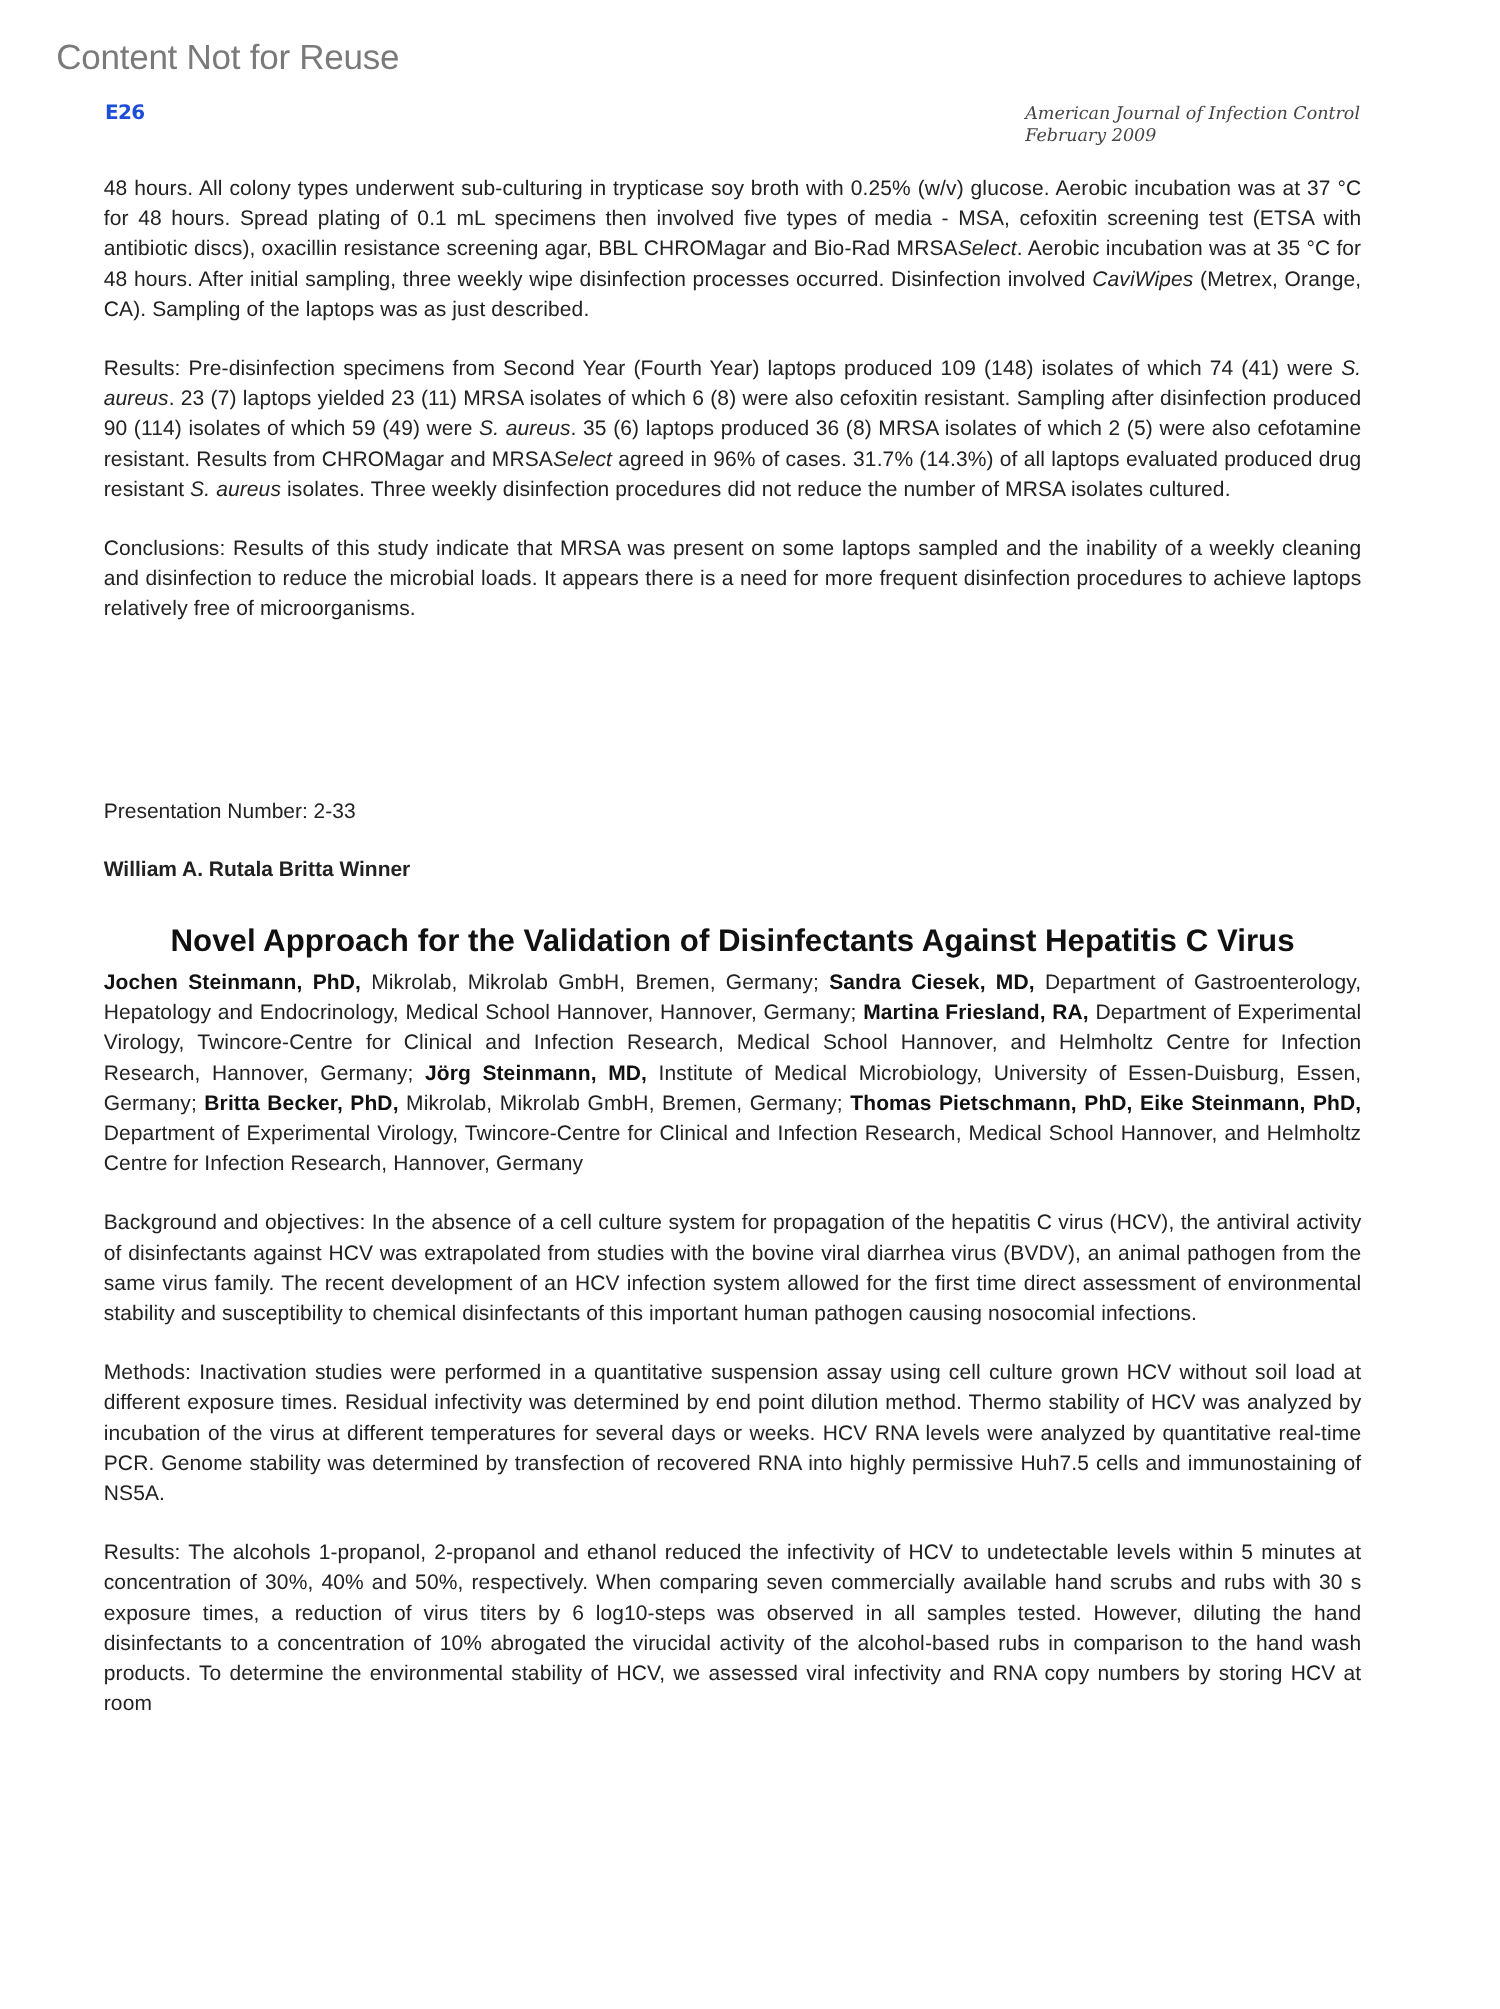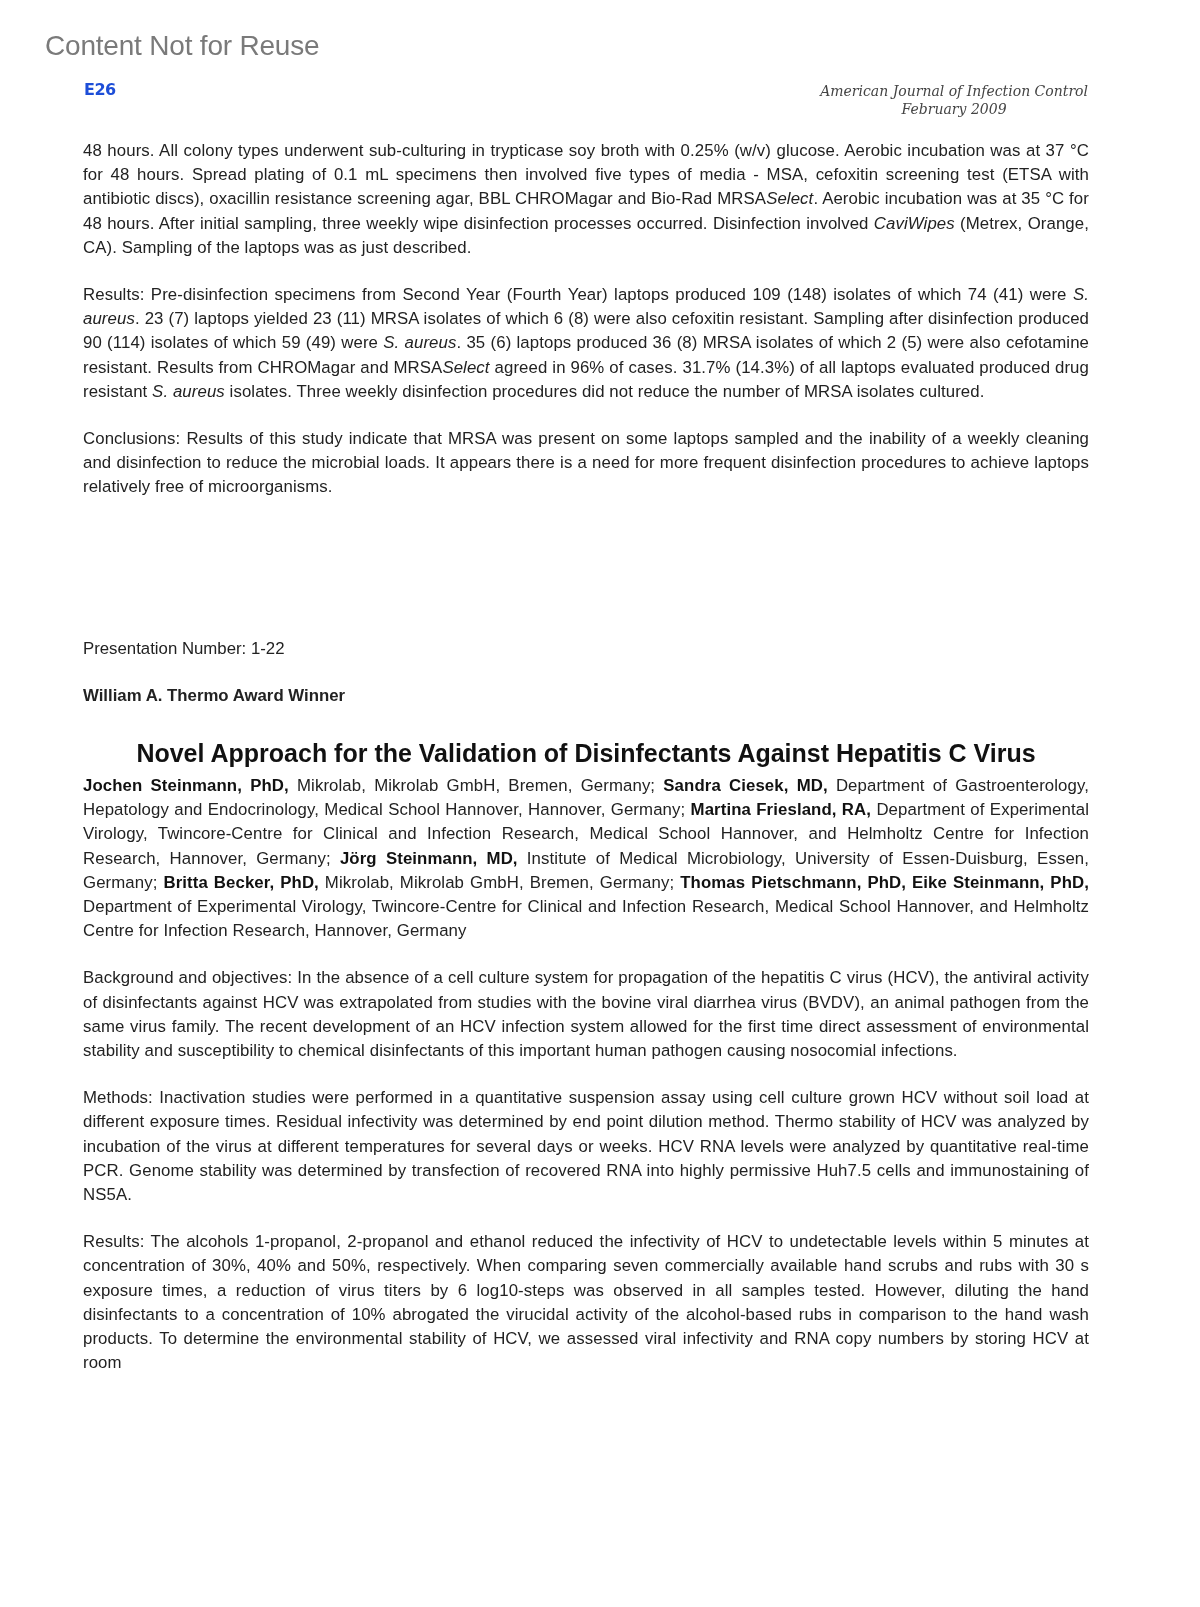--- a/index.html
+++ b/index.html
@@ -1,19 +1,19 @@
 <!DOCTYPE html>
 <html><head>
   <meta charset="utf-8">
   <style>
     html, body { margin: 0; padding: 0; background: #ffffff; }
     body { width: 1200px; height: 1607px; position: relative; overflow: hidden; font-family: "Liberation Sans", sans-serif; color: #222; }
     .watermark { position: absolute; left: 45px; top: 30px; font-size: 28px; color: #7a7a7a; font-family: "Liberation Sans", sans-serif; letter-spacing: -0.2px; }
     .page-number { position: absolute; left: 84px; top: 80px; font-size: 16px; font-weight: bold; color: #1d4ed8; font-family: "DejaVu Sans", sans-serif; letter-spacing: -0.5px; }
-    .running-head { position: absolute; right: 112px; top: 82px; text-align: center; font-family: "DejaVu Serif", serif; font-style: italic; font-size: 14px; line-height: 18px; color: #444; }
+    .running-head { position: absolute; right: 112px; top: 82px; text-align: left; font-family: "DejaVu Serif", serif; font-style: italic; font-size: 14px; line-height: 18px; color: #444; }
     .content { position: absolute; left: 83px; top: 139px; width: 1006px; }
     p { margin: 0; font-size: 16.8px; line-height: 24.2px; text-align: justify; letter-spacing: 0.1px; }
     p.gap { margin-top: 23px; }
     .pres-num { position: absolute; left: 83px; top: 639px; font-size: 16.8px; }
     .award { position: absolute; left: 83px; top: 686px; font-size: 16.8px; font-weight: bold; }
     .title { position: absolute; left: 83px; top: 737px; width: 1006px; font-size: 25px; line-height: 32px; font-weight: bold; color: #111; margin: 0; text-align: center; }
     .second { position: absolute; left: 83px; top: 774px; width: 1006px; }
     b { color: #111; }
   </style>
 </head>
@@ -26,22 +26,22 @@
   <div>American Journal of Infection Control</div>
   <div>February 2009</div>
 </div>
 
 <div class="content">
   <p>48 hours. All colony types underwent sub-culturing in trypticase soy broth with 0.25% (w/v) glucose. Aerobic incubation was at 37 °C for 48 hours. Spread plating of 0.1 mL specimens then involved five types of media - MSA, cefoxitin screening test (ETSA with antibiotic discs), oxacillin resistance screening agar, BBL CHROMagar and Bio-Rad MRSA<i>Select</i>. Aerobic incubation was at 35 °C for 48 hours. After initial sampling, three weekly wipe disinfection processes occurred. Disinfection involved <i>CaviWipes</i> (Metrex, Orange, CA). Sampling of the laptops was as just described.</p>
   <p class="gap">Results: Pre-disinfection specimens from Second Year (Fourth Year) laptops produced 109 (148) isolates of which 74 (41) were <i>S. aureus</i>. 23 (7) laptops yielded 23 (11) MRSA isolates of which 6 (8) were also cefoxitin resistant. Sampling after disinfection produced 90 (114) isolates of which 59 (49) were <i>S. aureus</i>. 35 (6) laptops produced 36 (8) MRSA isolates of which 2 (5) were also cefotamine resistant. Results from CHROMagar and MRSA<i>Select</i> agreed in 96% of cases. 31.7% (14.3%) of all laptops evaluated produced drug resistant <i>S. aureus</i> isolates. Three weekly disinfection procedures did not reduce the number of MRSA isolates cultured.</p>
   <p class="gap">Conclusions: Results of this study indicate that MRSA was present on some laptops sampled and the inability of a weekly cleaning and disinfection to reduce the microbial loads. It appears there is a need for more frequent disinfection procedures to achieve laptops relatively free of microorganisms.</p>
 </div>
 
-<div class="pres-num">Presentation Number: 1-22</div>
-<div class="award">William A. Thermo Award Winner</div>
+<div class="pres-num">Presentation Number: 2-33</div>
+<div class="award">William A. Rutala Britta Winner</div>
 <h1 class="title">Novel Approach for the Validation of Disinfectants Against Hepatitis C Virus</h1>
 
 <div class="second">
   <p><b>Jochen Steinmann, PhD,</b> Mikrolab, Mikrolab GmbH, Bremen, Germany; <b>Sandra Ciesek, MD,</b> Department of Gastroenterology, Hepatology and Endocrinology, Medical School Hannover, Hannover, Germany; <b>Martina Friesland, RA,</b> Department of Experimental Virology, Twincore-Centre for Clinical and Infection Research, Medical School Hannover, and Helmholtz Centre for Infection Research, Hannover, Germany; <b>Jörg Steinmann, MD,</b> Institute of Medical Microbiology, University of Essen-Duisburg, Essen, Germany; <b>Britta Becker, PhD,</b> Mikrolab, Mikrolab GmbH, Bremen, Germany; <b>Thomas Pietschmann, PhD, Eike Steinmann, PhD,</b> Department of Experimental Virology, Twincore-Centre for Clinical and Infection Research, Medical School Hannover, and Helmholtz Centre for Infection Research, Hannover, Germany</p>
   <p class="gap">Background and objectives: In the absence of a cell culture system for propagation of the hepatitis C virus (HCV), the antiviral activity of disinfectants against HCV was extrapolated from studies with the bovine viral diarrhea virus (BVDV), an animal pathogen from the same virus family. The recent development of an HCV infection system allowed for the first time direct assessment of environmental stability and susceptibility to chemical disinfectants of this important human pathogen causing nosocomial infections.</p>
   <p class="gap">Methods: Inactivation studies were performed in a quantitative suspension assay using cell culture grown HCV without soil load at different exposure times. Residual infectivity was determined by end point dilution method. Thermo stability of HCV was analyzed by incubation of the virus at different temperatures for several days or weeks. HCV RNA levels were analyzed by quantitative real-time PCR. Genome stability was determined by transfection of recovered RNA into highly permissive Huh7.5 cells and immunostaining of NS5A.</p>
   <p class="gap">Results: The alcohols 1-propanol, 2-propanol and ethanol reduced the infectivity of HCV to undetectable levels within 5 minutes at concentration of 30%, 40% and 50%, respectively. When comparing seven commercially available hand scrubs and rubs with 30 s exposure times, a reduction of virus titers by 6 log10-steps was observed in all samples tested. However, diluting the hand disinfectants to a concentration of 10% abrogated the virucidal activity of the alcohol-based rubs in comparison to the hand wash products. To determine the environmental stability of HCV, we assessed viral infectivity and RNA copy numbers by storing HCV at room</p>
 </div>
 
 </body></html>

